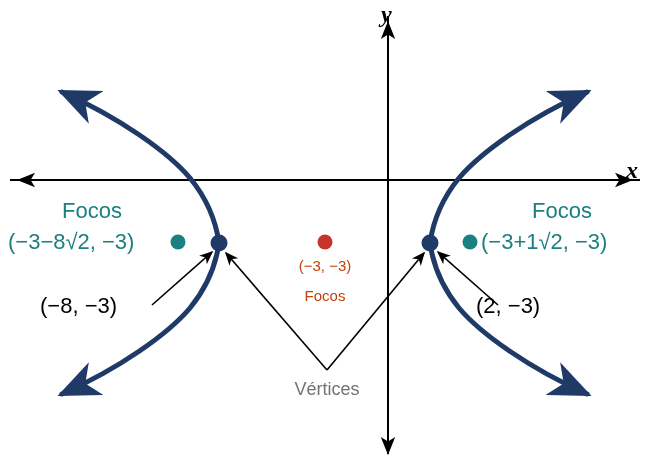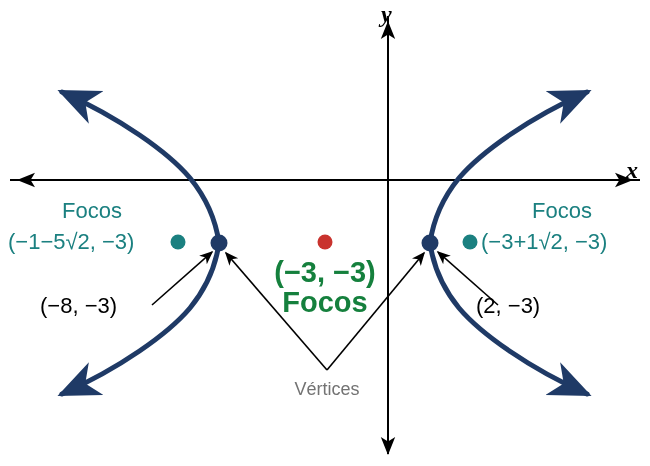--- a/index.html
+++ b/index.html
@@ -32,23 +32,22 @@
     font-style: italic;
     font-weight: bold;
     font-size: 24px;
     color: #000000;
   }
   .focus-text {
     color: #1b8080;
     font-size: 22px;
   }
   .center-text {
-    color: #15803d;
-    font-size: 29px;
-    font-weight: bold;
+    color: #c2410c;
+    font-size: 15px;
   }
   .vertex-text {
     color: #000000;
     font-size: 22px;
   }
   .vertices-text {
     color: #737373;
     font-size: 18px;
   }
   .ctr { transform: translateX(-50%); text-align: center; }
@@ -102,21 +101,21 @@
     <circle cx="430" cy="243" r="8.5" fill="#1f3a66"></circle>
     <circle cx="325" cy="242" r="7.5" fill="#c9332e"></circle>
     <circle cx="178" cy="242" r="7.5" fill="#1b8080"></circle>
     <circle cx="470" cy="242" r="7.5" fill="#1b8080"></circle>
   </svg>
 
   <div class="lbl axis-label" style="left:381px; top:2px;">y</div>
   <div class="lbl axis-label" style="left:626px; top:158px;">x</div>
 
   <div class="lbl focus-text ctr" style="left:92px; top:200px;">Focos</div>
-  <div class="lbl focus-text" style="left:8px; top:231px;">(−1−5√2, −3)</div>
+  <div class="lbl focus-text" style="left:8px; top:231px;">(−3−8√2, −3)</div>
 
   <div class="lbl focus-text ctr" style="left:562px; top:200px;">Focos</div>
   <div class="lbl focus-text" style="left:481px; top:231px;">(−3+1√2, −3)</div>
 
   <div class="lbl center-text ctr" style="left:325px; top:258px;">(−3, −3)</div>
   <div class="lbl center-text ctr" style="left:325px; top:288px;">Focos</div>
 
   <div class="lbl vertex-text" style="left:40px; top:295px;">(−8, −3)</div>
   <div class="lbl vertex-text" style="left:476px; top:295px;">(2, −3)</div>
 

